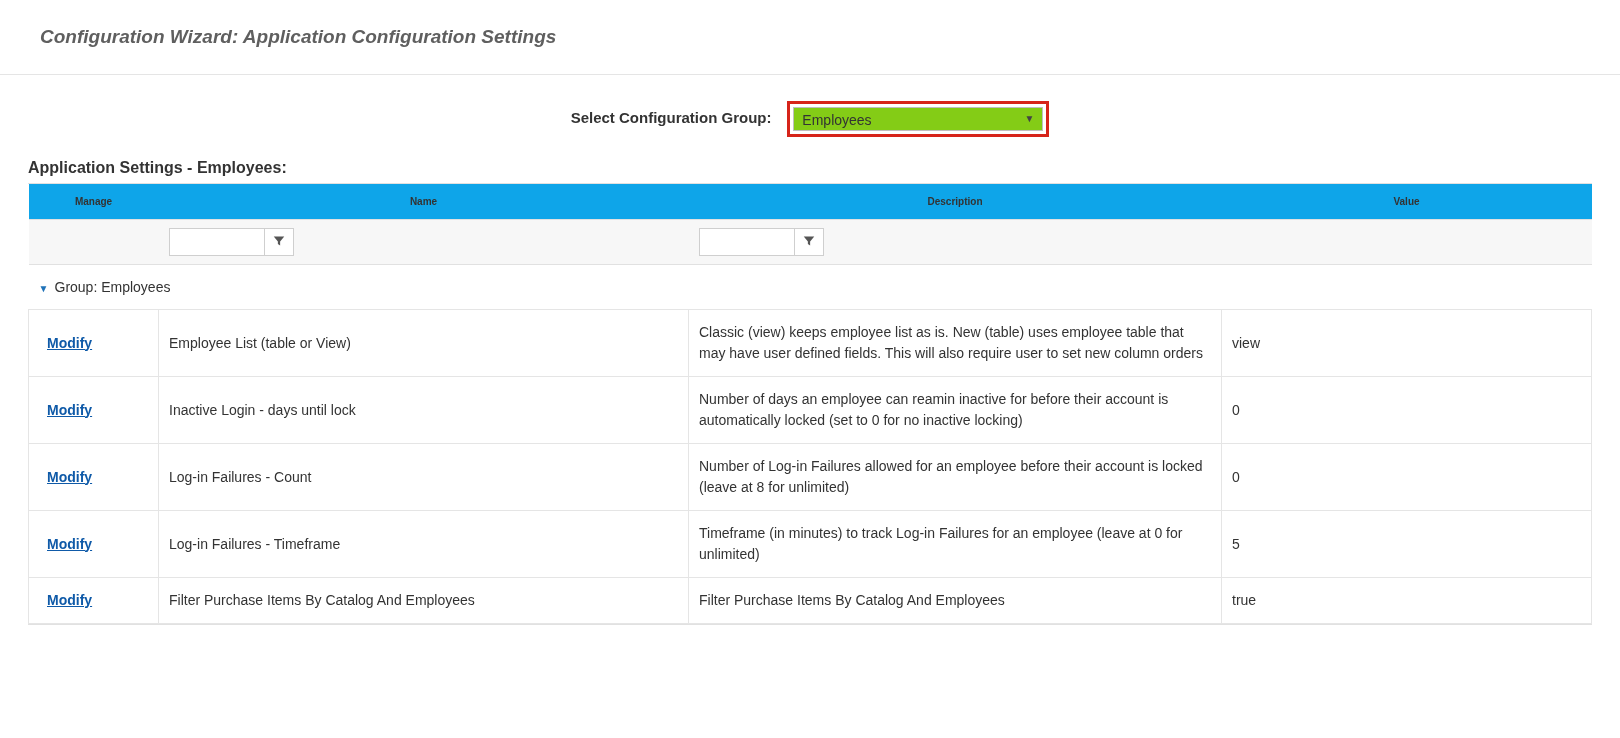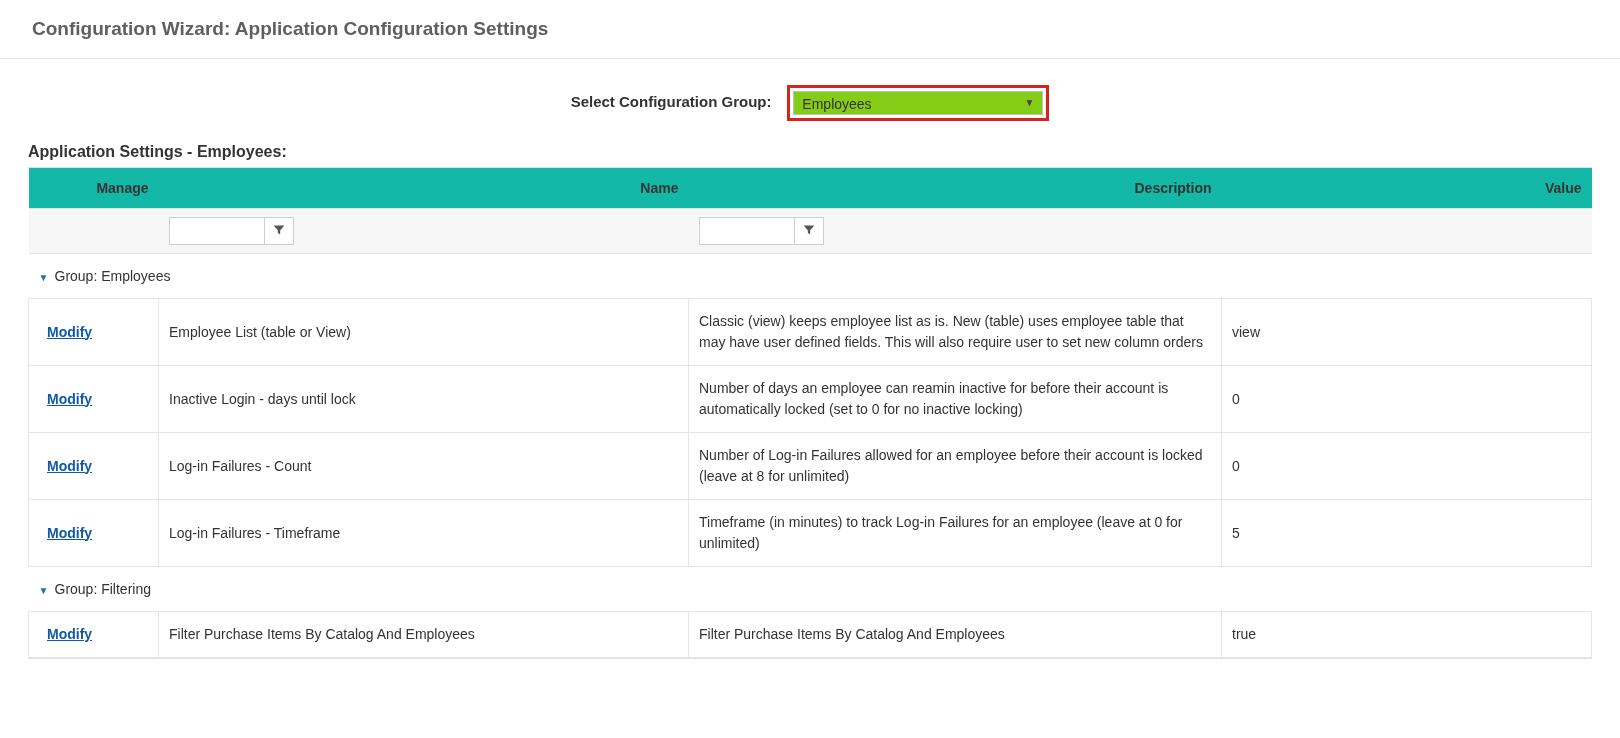--- a/index.html
+++ b/index.html
@@ -13,21 +13,22 @@
     padding: 0 0 40px 0;
   }
   .wizard-header {
     border-bottom: 1px solid #e5e5e5;
     padding: 14px 28px 14px 28px;
   }
   .wizard-header h1 {
     font-size: 19px;
     font-weight: bold;
     color: #5f5f5f;
-    margin: 4px;
+    margin: 12px;
+    font-style: italic;
   }
   .group-selector {
     margin-top: 26px;
     text-align: center;
   }
   .group-selector label {
     font-weight: bold;
     font-size: 15px;
     margin-right: 12px;
   }
@@ -71,26 +72,26 @@
     border: 1px solid #e1e1e1;
     border-left: none;
     border-right: none;
   }
   .grid table {
     border-collapse: collapse;
     width: 100%;
     table-layout: fixed;
   }
   .grid thead th {
-    text-align: right;
+    text-align: center;
     font-weight: bold;
     padding: 12px 10px;
-    background: #14b8a6;
+    background: #0ea5e9;
     border-bottom: 1px solid #e1e1e1;
-    font-size: 14px;
+    font-size: 10px;
   }
   .grid .filter-row td {
     background: #f7f7f7;
     padding: 8px 10px;
     border-bottom: 1px solid #e1e1e1;
   }
   .filter-cell {
     display: flex;
     align-items: stretch;
   }
@@ -233,23 +234,20 @@
               <td>Log-in Failures - Count</td>
               <td>Number of Log-in Failures allowed for an employee before their account is locked (leave at 8 for unlimited)</td>
               <td>0</td>
             </tr>
             <tr class="data-row">
               <td><span class="modify-link">Modify</span></td>
               <td>Log-in Failures - Timeframe</td>
               <td>Timeframe (in minutes) to track Log-in Failures for an employee (leave at 0 for unlimited)</td>
               <td>5</td>
             </tr>
-            <tr class="group-row">
-              <td colspan="4"><span class="toggle">▼</span><span>Group: Filtering</span></td>
-            </tr>
             <tr class="data-row">
               <td><span class="modify-link">Modify</span></td>
               <td>Filter Purchase Items By Catalog And Employees</td>
               <td>Filter Purchase Items By Catalog And Employees</td>
               <td>true</td>
             </tr>
           </tbody>
       <tbody class="group-body"></tbody>
           <tbody class="group-body"></tbody>
         </table>

